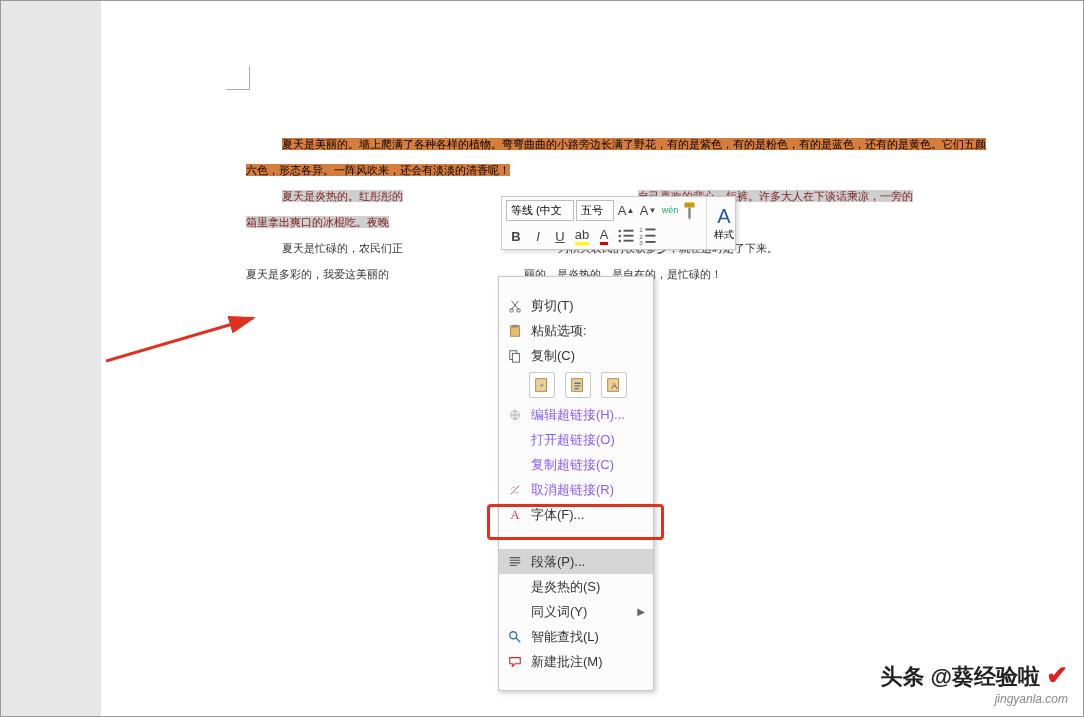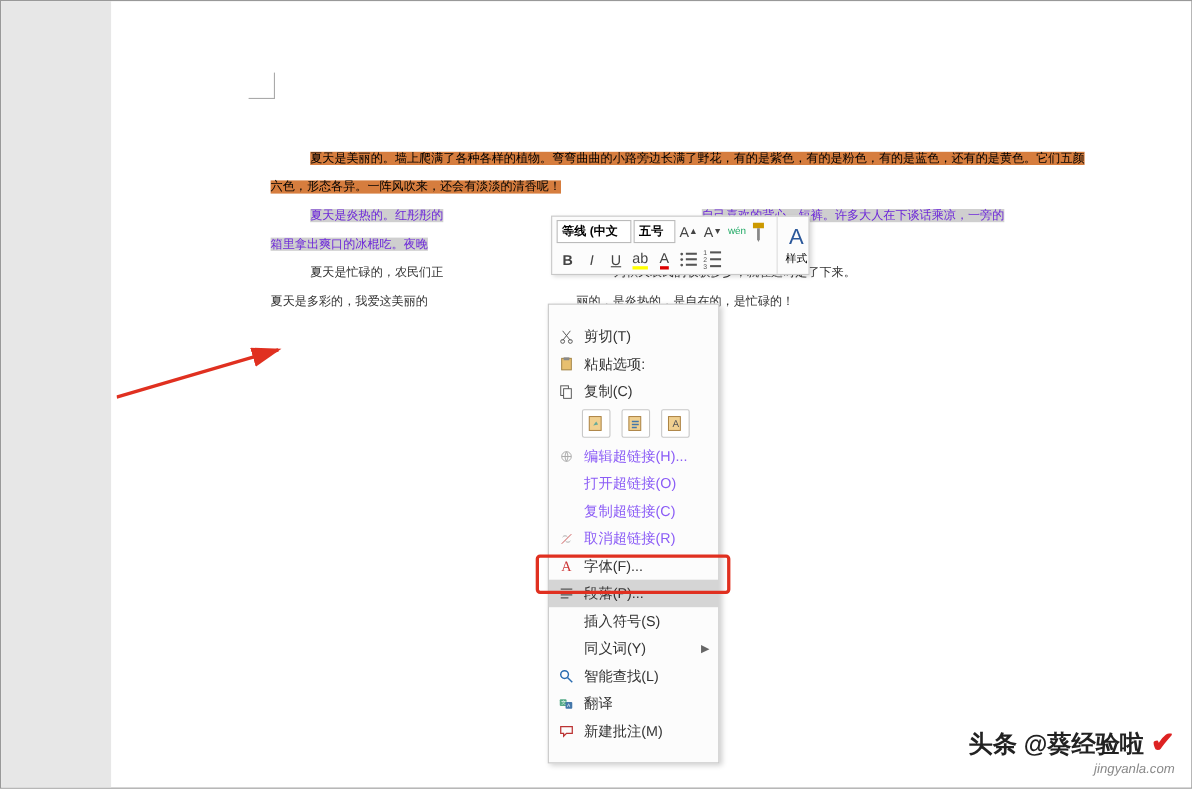--- a/index.html
+++ b/index.html
@@ -8,35 +8,35 @@
 .gray-sidebar { position: absolute; left: 0; top: 0; width: 100px; height: 100%; background: #e7e7e7; }
 
 .page { position: absolute; left: 245px; top: 30px; width: 770px; }
 
 .margin-marker { position: absolute; width: 24px; height: 24px; border-left: 1px solid #999; border-top: 1px solid #999; }
 .margin-tl { left: -20px; top: 35px; border: none; border-right: 1px solid #aaa; border-bottom: 1px solid #aaa; }
 
 .doc-text { position: absolute; left: 0; top: 100px; width: 740px; font-size: 11px; line-height: 26px; color: #333; }
 .para { margin: 0; }
 .hl-orange { background: #d67d3e; color: #000; }
-.hl-gray { background: #cfcfcf; color: #6d28d9; }
+.hl-gray { background: #cfcfcf; color: #7f1d1d; }
 .indent { display: inline-block; width: 36px; }
 
 .mini-toolbar { position: absolute; left: 500px; top: 195px; width: 235px; background: #fcfcfc; border: 1px solid #c8c8c8; box-shadow: 2px 2px 4px rgba(0,0,0,0.15); font-size: 12px; }
 .mt-row { display: flex; align-items: center; height: 26px; padding: 2px 4px; gap: 2px; }
-.mt-sel { border: 1px solid #bbb; background: #fff; height: 21px; display: inline-flex; align-items: center; padding: 0 4px; font-size: 11px; font-weight: bold; }
+.mt-sel { border: 1px solid #bbb; background: #fff; height: 21px; display: inline-flex; align-items: center; padding: 0 4px; font-size: 11px; }
 .mt-btn { width: 20px; height: 20px; display: inline-flex; align-items: center; justify-content: center; font-size: 13px; color: #444; }
 .mt-styles { border-left: 1px solid #ddd; padding-left: 6px; display: flex; flex-direction: column; align-items: center; justify-content: center; height: 52px; width: 40px; }
 .mt-styles-a { font-size: 20px; color: #2a579a; }
 .mt-styles-label { font-size: 10px; }
 
 .context-menu { position: absolute; left: 497px; top: 275px; width: 156px; background: #fcfcfc; border: 1px solid #c8c8c8; box-shadow: 2px 2px 5px rgba(0,0,0,0.2); font-size: 13px; padding: 16px 0; }
 .cm-item { display: flex; align-items: center; height: 25px; padding: 0 8px 0 6px; color: #333; }
 .cm-item.disabled { color: #8b5cf6; }
-.cm-item.hover { background: #d5d5d5; }
+.cm-item.hover { background: #d5d5d5; margin-top: 22px; }
 .cm-item.section-title { font-weight: normal; }
 .cm-icon { width: 20px; height: 18px; display: inline-flex; align-items: center; justify-content: center; margin-right: 6px; font-size: 13px; color: #666; }
 .cm-icon svg { width: 14px; height: 14px; }
 .cm-arrow { margin-left: auto; color: #666; font-size: 10px; }
 .paste-row { display: flex; gap: 10px; padding: 4px 0 4px 30px; height: 34px; align-items: center; }
 .paste-opt { width: 26px; height: 26px; border: 1px solid #c8c8c8; border-radius: 2px; display: flex; align-items: center; justify-content: center; background: #fff; }
 .paste-opt svg { width: 18px; height: 18px; }
 
 .red-box { position: absolute; left: 486px; top: 503px; width: 177px; height: 36px; border: 3px solid #e03020; border-radius: 4px; pointer-events: none; }
 
@@ -205,46 +205,35 @@
   <div class="cm-item hover">
     <span class="cm-icon">
         <svg viewBox="0 0 16 16">
           <path d="M2 3h12M2 6h12M2 9h12M2 12h8" stroke="#555" stroke-width="1.3"></path>
         </svg>
       </span>
     <span>段落(P)...</span>
   </div>
   <div class="cm-item">
     <span class="cm-icon"></span>
-    <span>插入符号(S)</span>
+    <span>是炎热的(S)</span>
   </div>
   <div class="cm-item">
     <span class="cm-icon"></span>
     <span>同义词(Y)</span>
     <span class="cm-arrow">▶</span>
   </div>
   <div class="cm-item">
     <span class="cm-icon">
         <svg viewBox="0 0 16 16">
           <circle cx="6" cy="6" r="4" fill="none" stroke="#2a6cb0" stroke-width="1.5"></circle>
           <line x1="9" y1="9" x2="14" y2="14" stroke="#2a6cb0" stroke-width="1.5"></line>
         </svg>
       </span>
     <span>智能查找(L)</span>
-  </div>
-  <div class="cm-item">
-    <span class="cm-icon">
-        <svg viewBox="0 0 16 16">
-          <rect x="1" y="3" width="7" height="7" fill="#5a8" rx="1"></rect>
-          <rect x="7" y="6" width="7" height="7" fill="#47a" rx="1"></rect>
-          <text x="2.5" y="8.5" font-size="5" fill="#fff">文</text>
-          <text x="8.5" y="11.5" font-size="5" fill="#fff">A</text>
-        </svg>
-      </span>
-    <span>翻译</span>
   </div>
   <div class="cm-item">
     <span class="cm-icon">
         <svg viewBox="0 0 16 16">
           <path d="M2 3h12v7H8l-3 3v-3H2z" fill="none" stroke="#b33" stroke-width="1.3"></path>
         </svg>
       </span>
     <span>新建批注(M)</span>
   </div>
 </div>

